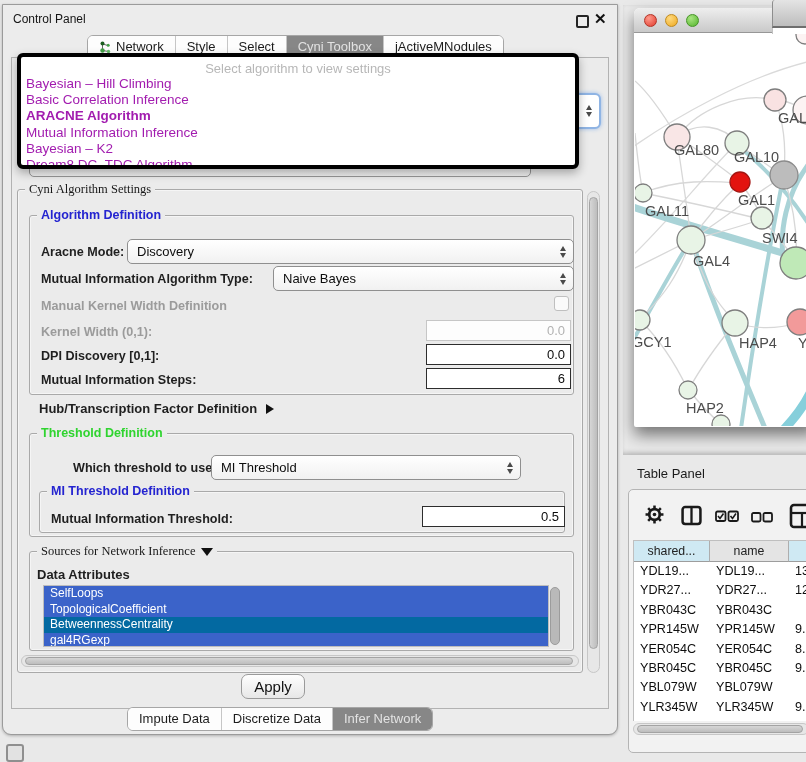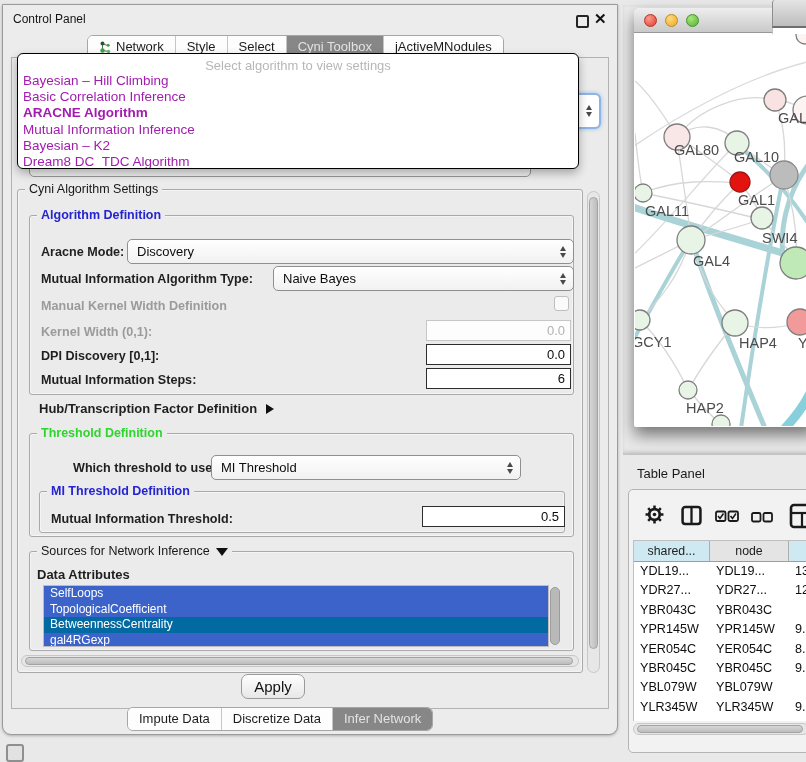--- a/index.html
+++ b/index.html
@@ -24,39 +24,39 @@
          color:#1c1c1c; line-height:22px; background:#fdfdfd; cursor:default; }
   .tab + .tab { border-left:1px solid #c6c6c6; }
   .tab.sel { background:#878787; color:#e3e3e3; }
   .tabic { display:inline-flex; width:13px; height:13px; }
 
   .cp-body { position:absolute; left:8px; top:52px; width:598px; height:652px;
              border:1px solid #b2b2b2; background:#ebebeb; }
 
   
   .popup { position:absolute; left:14px; top:48px; width:562px; height:116px; z-index:40;
-           background:#fff; border:1px solid #000000; border-radius:6px;
+           background:#fff; border:4px solid #000000; border-radius:6px;
            box-shadow:0 4px 10px rgba(0,0,0,.3); overflow:hidden; }
   .pholder { text-align:center; padding-top:4px; font-size:13px; color:#b7b7b7; }
   .pitem { font-size:13.5px; line-height:16.2px; padding-left:5px; color:#a21caf; white-space:nowrap; }
   .pitem.hl { font-weight:bold; }
 
   
   .frag-combo-blue { position:absolute; left:558px; top:88px; width:40px; height:36px; z-index:4;
                      background:#fff; border:2px solid #8fb4e4; border-radius:6px;
                      box-shadow:0 0 4px #9bbce8; }
   .frag-combo-gal { position:absolute; left:26px; top:140px; width:502px; height:32px; z-index:4;
                     background:linear-gradient(#fff,#f0f0f0); border:1px solid #969696; border-radius:5px; }
   .frag-combo-gal .txt { position:absolute; left:10px; top:7px; font-size:13px; color:#9a9a9a; }
 
   
   .fs { position:absolute; border:1px solid #a9a9a9; border-radius:3px;
         box-shadow:inset 0 0 0 1px rgba(255,255,255,.5); }
   .leg { position:absolute; font-size:12.5px; background:#ebebeb; padding:0 4px; white-space:nowrap; }
-  .leg.black { color:#181818; }
+  .leg.black { color:#181818;font-family:Liberation Serif, serif; }
   .leg.blue  { font-weight:bold; }
   .leg.green { font-weight:bold; }
 
   .lbl { position:absolute; font-size:12.6px; font-weight:bold; color:#1f1f1f; white-space:nowrap; }
   .lbl.dis { color:#9b9b9b; }
 
   .combo { position:absolute; background:linear-gradient(#ffffff,#f1f1f1);
            border:1px solid #8f8f8f; border-radius:5px; height:25px;
            font-size:13px; line-height:23px; padding-left:9px; color:#0d0d0d; }
   .stepper { position:absolute; right:7px; top:50%; transform:translateY(-50%);
@@ -255,21 +255,21 @@
 
   <svg class="ticon" style="left:789px;top:503px" width="26" height="26" viewBox="0 0 26 26">
     <rect x="2" y="2" width="22" height="22" rx="3" fill="none" stroke="#1a1a1a" stroke-width="2.6"></rect>
     <line x1="2" y1="10" x2="24" y2="10" stroke="#1a1a1a" stroke-width="2.2"></line>
     <line x1="13" y1="10" x2="13" y2="24" stroke="#1a1a1a" stroke-width="2.2"></line>
   </svg>
 
   <div class="tbl">
     <div class="thead" id="tp-head">
         <div class="th" style="width: 76px; background: rgb(207, 233, 243);">shared...</div>
-        <div class="th" style="width: 79px;">node</div>
+        <div class="th" style="width: 79px;">name</div>
         <div class="th" style="width: 60px; background: rgb(207, 233, 243);">A</div>
       </div>
     <div id="tp-rows">
         <div class="tr">
           <div class="td" style="width: 76px;">YDL19...</div>
           <div class="td" style="width: 79px;">YDL19...</div>
           <div class="td" style="width: 60px;">13</div>
         </div>
         <div class="tr">
           <div class="td" style="width: 76px;">YDR27...</div>

